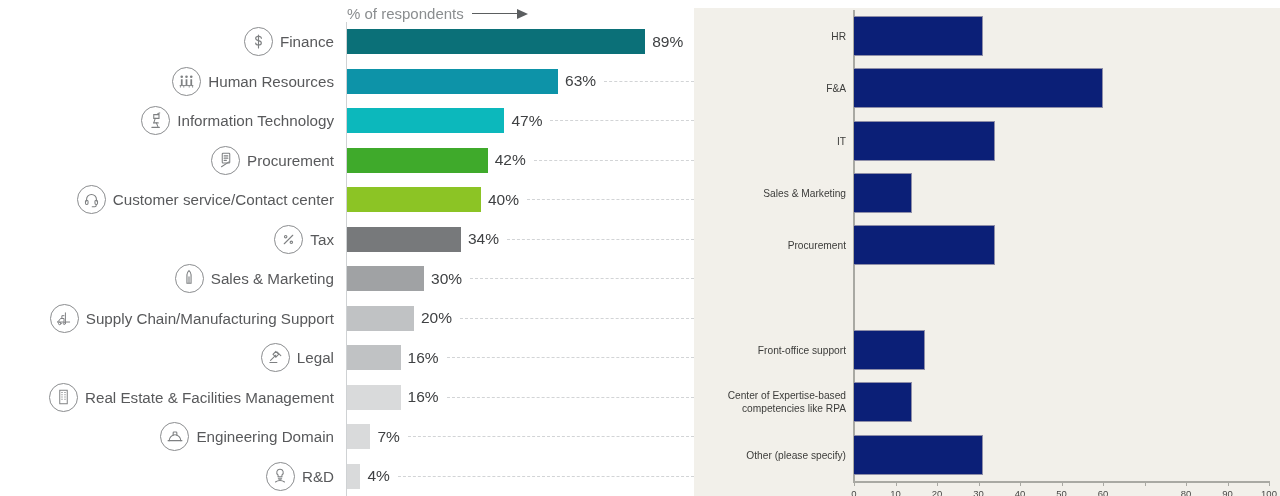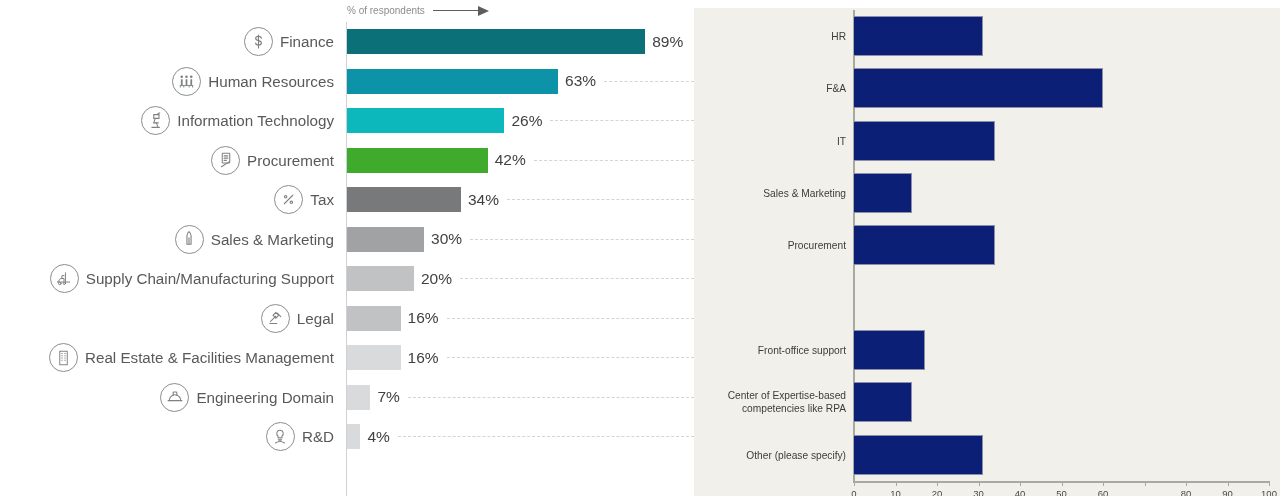--- a/index.html
+++ b/index.html
@@ -14,21 +14,21 @@
 
   
   #left-panel {
     position: absolute; left: 0; top: 0;
     width: 694px; height: 496px;
     background: #ffffff;
   }
   #left-axis-header {
     position: absolute; left: 347px; top: 5px;
     display: flex; align-items: center; gap: 8px;
-    font-size: 10px; color: #8a8d8f; white-space: nowrap;
+    font-size: 15px; color: #8a8d8f; white-space: nowrap;
   }
   #left-axis-header .arrow {
     display: inline-block; width: 56px; height: 10px; position: relative;
   }
   #left-axis-header .arrow::before {
     content: ""; position: absolute; left: 0; top: 4px;
     width: 46px; height: 1.6px; background: #5b5e60;
   }
   #left-axis-header .arrow::after {
     content: ""; position: absolute; right: 0; top: 0px;
@@ -179,38 +179,56 @@
                 <path d="M7 14.5h6"></path>
                 <path d="M10.5 14.5l2 5"></path>
                 <path d="M4.5 20.5h10"></path>
                 <path d="M12.5 2l2.5-.8"></path>
               </svg>
             </span>
             <span class="ltext">Information Technology</span>
           </div>
           <div class="lbar-wrap">
             <div class="lbar" style="width: 157.45px; background: rgb(12, 184, 188);"></div>
-            <span class="lval">26%</span>
+            <span class="lval">47%</span>
             <span class="lleader"></span>
           </div>
         </div>
         <div class="lrow">
           <div class="lrow-label">
             <span class="icon-circle">
               <svg width="16" height="18" viewBox="0 0 20 24" fill="none" stroke="currentColor" stroke-width="1.4" stroke-linecap="round">
                 <rect x="5" y="3" width="10" height="13" rx="1"></rect>
                 <path d="M7.5 6.5h5M7.5 9.5h5M7.5 12.5h3"></path>
                 <path d="M4 21l10-6.5"></path>
               </svg>
             </span>
             <span class="ltext">Procurement</span>
           </div>
           <div class="lbar-wrap">
             <div class="lbar" style="width: 140.7px; background: rgb(63, 170, 43);"></div>
             <span class="lval">42%</span>
+            <span class="lleader"></span>
+          </div>
+        </div>
+        <div class="lrow">
+          <div class="lrow-label">
+            <span class="icon-circle">
+              <svg width="17" height="17" viewBox="0 0 24 24" fill="none" stroke="currentColor" stroke-width="1.5" stroke-linecap="round">
+                <path d="M5 14v-2a7 7 0 0 1 14 0v2"></path>
+                <rect x="3.5" y="13" width="3.6" height="6" rx="1.6"></rect>
+                <rect x="16.9" y="13" width="3.6" height="6" rx="1.6"></rect>
+                <path d="M18.7 19v1.2a2 2 0 0 1-2 2H13"></path>
+              </svg>
+            </span>
+            <span class="ltext">Customer service/Contact center</span>
+          </div>
+          <div class="lbar-wrap">
+            <div class="lbar" style="width: 134px; background: rgb(140, 196, 37);"></div>
+            <span class="lval">40%</span>
             <span class="lleader"></span>
           </div>
         </div>
         <div class="lrow">
           <div class="lrow-label">
             <span class="icon-circle">
               <svg width="17" height="17" viewBox="0 0 24 24" fill="none" stroke="currentColor" stroke-width="1.6" stroke-linecap="round">
                 <path d="M18 6L6 18"></path>
                 <circle cx="8" cy="8" r="1.7"></circle>
                 <circle cx="16" cy="16" r="1.7"></circle>

